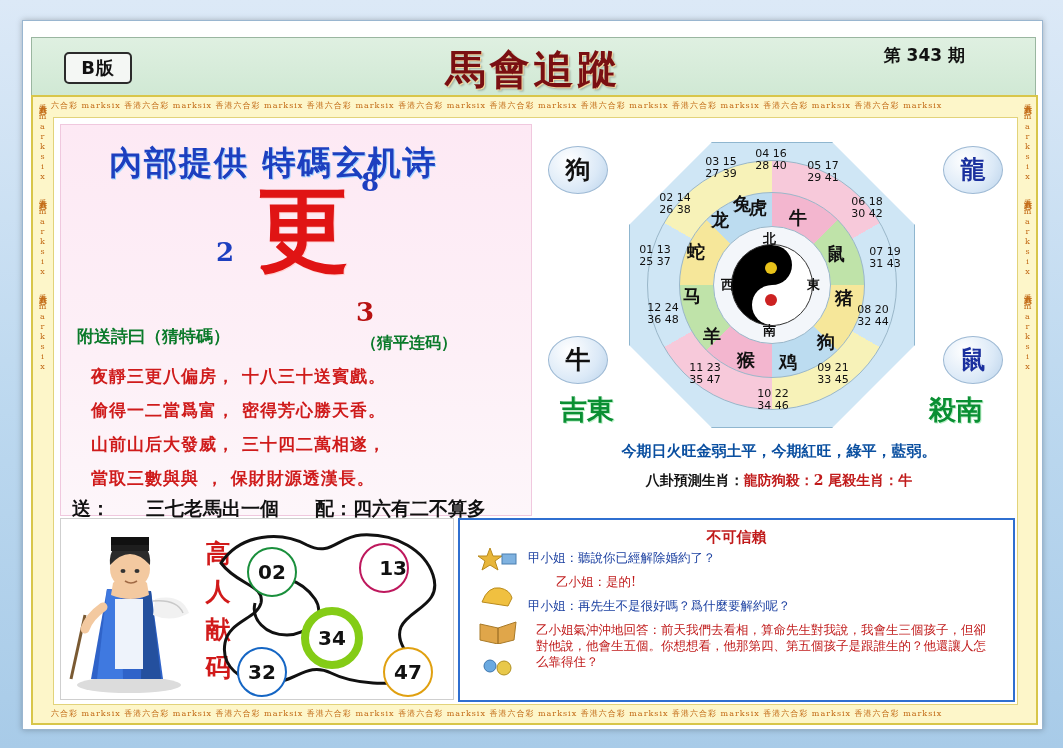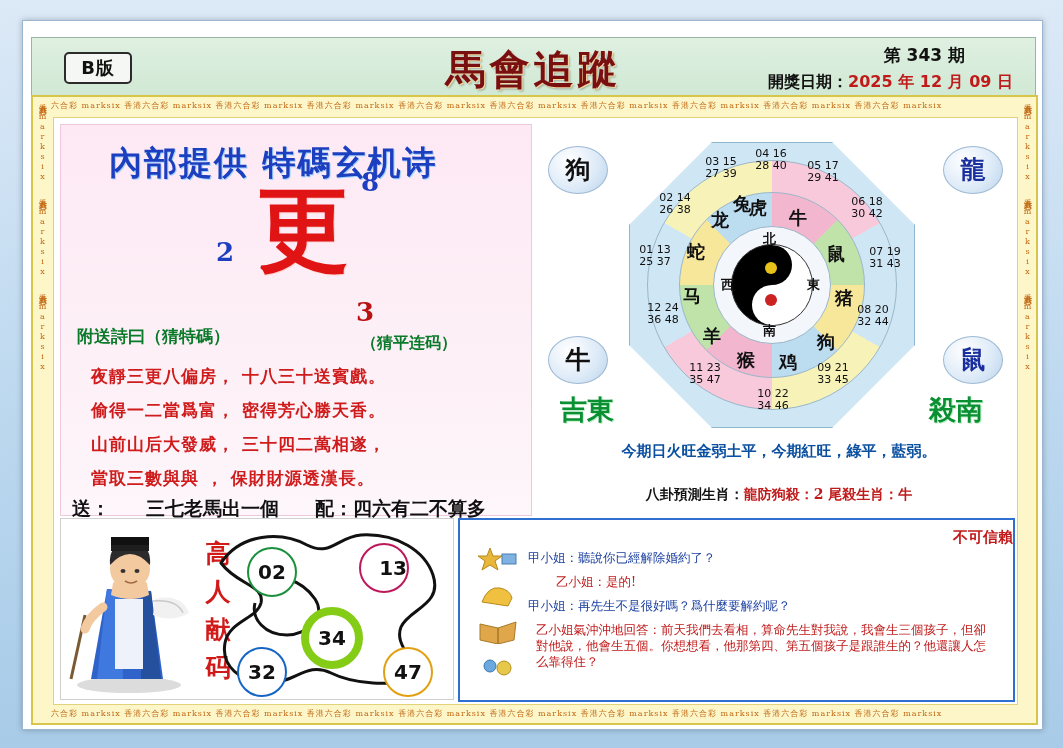--- a/index.html
+++ b/index.html
@@ -180,21 +180,21 @@
     font-family:"DejaVu Serif","Liberation Serif",serif;
   }
   .wz{position:absolute;font-size:11px;color:#111;font-family:"DejaVu Sans","Liberation Sans",sans-serif;text-align:center;line-height:12px;}
   .dirmark{position:absolute;font-size:13px;font-weight:bold;color:#111;font-family:"DejaVu Serif","Liberation Serif",serif;}
   .note1{
     position:absolute;left:16px;top:318px;width:450px;text-align:center;font-size:15px;
     color:#0a4fa0;font-weight:bold;font-family:"DejaVu Serif","Liberation Serif",serif;
   }
   .note2{
     position:absolute;left:16px;top:348px;width:450px;text-align:center;font-size:14px;
-    color:#111;font-weight:bold;font-family:"DejaVu Serif","Liberation Serif",serif;margin-top:14px;
+    color:#111;font-weight:bold;font-family:"DejaVu Serif","Liberation Serif",serif;
   }
   .note2 .hl{color:#c01a1a;}
   
   .picbox{
     position:absolute;left:6px;top:400px;width:392px;height:180px;
     background:#ffffff;border:1px solid #cfcfcf;overflow:hidden;
   }
   .sage{position:absolute;left:6px;top:10px;width:130px;height:165px;}
   .pictitle{
     position:absolute;left:140px;top:16px;width:34px;font-size:25px;font-weight:bold;
@@ -211,21 +211,21 @@
   .b13{left:298px;top:24px;border:2px solid #be185d;text-align:right;}
   .b34{left:240px;top:88px;border:8px solid #84cc16;}
   .b32{left:176px;top:128px;border:2px solid #1566c4;}
   .b47{left:322px;top:128px;border:2px solid #e0a010;}
   
   .dialog{
     position:absolute;left:404px;top:400px;width:553px;height:180px;
     background:#ffffff;border:2px solid #2f6fd0;
   }
   .dlg-title{
-    position:absolute;left:0;top:8px;width:553px;text-align:right;
+    position:absolute;left:0;top:8px;width:553px;text-align:center;
     font-size:15px;font-weight:bold;color:#c01a1a;
     font-family:"DejaVu Serif","Liberation Serif",serif;
   }
   .dlg-line{
     position:absolute;left:68px;width:470px;font-size:12.5px;color:#1a3fa0;
     font-family:"DejaVu Serif","Liberation Serif",serif;line-height:16px;
   }
   .dlg-line.red{color:#c01a1a;}
   .dlg-icons{position:absolute;left:18px;top:26px;width:44px;height:140px;}
   .dlg-ic{position:absolute;width:40px;height:26px;}
@@ -233,23 +233,20 @@
 </head>
 <body>
 
 <div class="page">
   <div class="sheet">
 
     <div class="header">
       <div class="badge">B版</div>
       <div class="title">馬會追蹤</div>
       <div class="issue">第 343 期</div>
-      <div class="draw-date">
-        <span>開獎日期：</span><span class="dt">2025 年 12 月 09 日</span>
-      </div>
     </div>
 
     <div class="mborder">
       <div class="mstrip top">香港六合彩 marksix  香港六合彩 marksix  香港六合彩 marksix  香港六合彩 marksix  香港六合彩 marksix  香港六合彩 marksix  香港六合彩 marksix  香港六合彩 marksix  香港六合彩 marksix  香港六合彩 marksix</div>
       <div class="mstrip bottom">香港六合彩 marksix  香港六合彩 marksix  香港六合彩 marksix  香港六合彩 marksix  香港六合彩 marksix  香港六合彩 marksix  香港六合彩 marksix  香港六合彩 marksix  香港六合彩 marksix  香港六合彩 marksix</div>
       <div class="mstrip left">
         <div class="vtext">香港六合彩 marksix 香港六合彩 marksix 香港六合彩 marksix</div>
       </div>
       <div class="mstrip right">
         <div class="vtext">香港六合彩 marksix 香港六合彩 marksix 香港六合彩 marksix</div>

